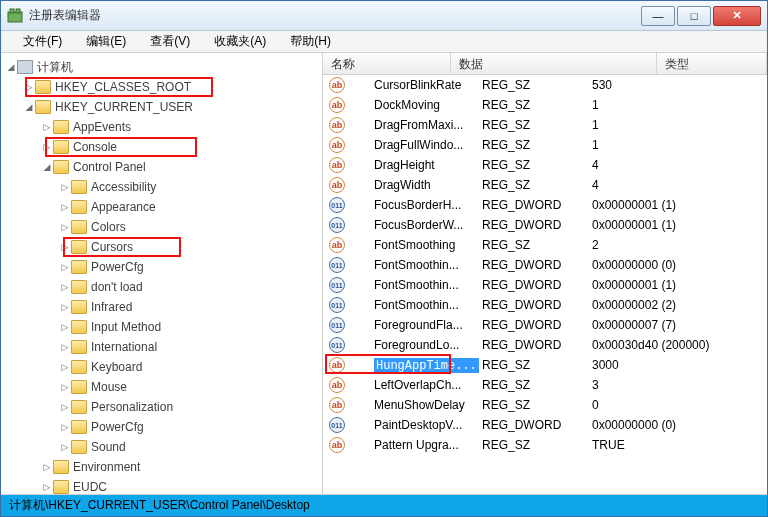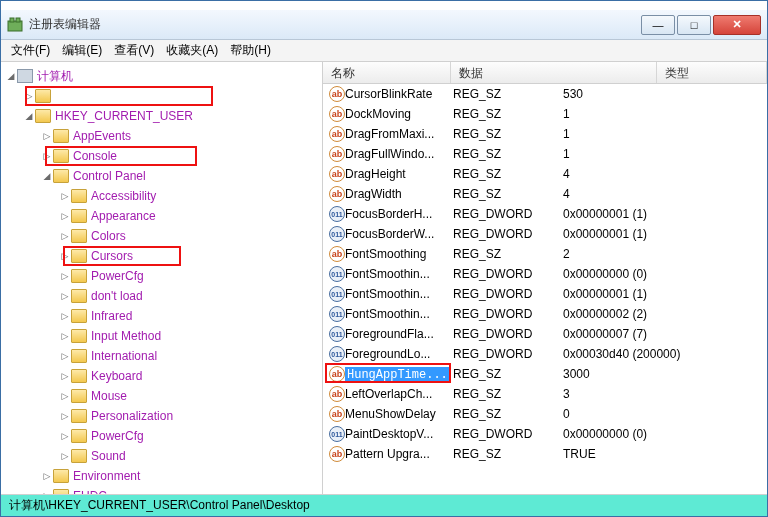--- a/index.html
+++ b/index.html
@@ -1,46 +1,46 @@
 <!DOCTYPE html>
 <html><head>
 <meta charset="utf-8">
 <style>
 * { box-sizing: border-box; margin: 0; padding: 0; font-family: "Microsoft YaHei", Tahoma, sans-serif; font-size: 12px; }
 body { background: #fff; }
 .window { width: 768px; height: 517px; border: 1px solid #3a6ea5; background: #fff; display: flex; flex-direction: column; }
-.titlebar { height: 30px; background: linear-gradient(#f3f8fe, #dbe9f7); display: flex; align-items: center; padding: 0 6px; border-bottom: 1px solid #b8c7d6; margin-top: 9px; }
+.titlebar { height: 30px; background: linear-gradient(#f3f8fe, #dbe9f7); display: flex; align-items: center; padding: 0 6px; border-bottom: 1px solid #b8c7d6; }
 .titlebar .icon { width: 16px; height: 16px; margin-right: 6px; }
 .titlebar .title { flex: 1; color: #333; }
 .winbtns { display: flex; gap: 2px; }
 .winbtn { width: 34px; height: 20px; border: 1px solid #7a8fa6; background: linear-gradient(#f5f9fd,#d8e6f3); border-radius: 2px; display:flex; align-items:center; justify-content:center; font-size: 11px; }
 .winbtn.close { background: linear-gradient(#ef7b70,#d5443a); border-color:#a63027; color:#fff; width: 48px; font-weight:bold; }
 .menubar { height: 22px; display: flex; align-items: center; gap: 12px; padding: 0 10px; background:#f4f4f4; border-bottom:1px solid #d0d0d0; }
-.menubar span { cursor: default; }
+.menubar span { cursor: default; margin-left: 12px; }
 .content { flex: 1; display: flex; overflow: hidden; background:#fff; }
 .tree { width: 322px; border-right: 1px solid #d0d0d0; overflow-y: auto; overflow-x: hidden; padding: 4px 0 4px 4px; position:relative; }
 .tree-row { display:flex; align-items:center; height:20px; white-space:nowrap; }
 .tree-row .exp { width:12px; text-align:center; color:#6b6b6b; font-size:9px; display:inline-block; }
 .tree-row .fld { width:16px; height:14px; background: linear-gradient(#fde9a8,#f3c84f); border:1px solid #c7a23a; border-radius:1px; display:inline-block; margin-right:4px; position:relative; }
 .tree-row .comp { width:16px; height:14px; background:#cfd8e2; border:1px solid #8a99aa; display:inline-block; margin-right:4px; }
-.tree-row .lbl { color:#a21caf; }
+.tree-row .lbl { color:#404040; }
 .redbox { position:absolute; border:2px solid #e11; pointer-events:none; }
 .listpane { flex:1; display:flex; flex-direction:column; overflow:hidden; }
 .lhdr { display:flex; height:22px; background:linear-gradient(#fdfdfd,#ececec); border-bottom:1px solid #d0d0d0; }
 .lhdr div { padding:3px 8px; border-right:1px solid #d6d6d6; color:#333; }
 .lbody { flex:1; overflow-y:scroll; position:relative; }
 .lrow { display:flex; align-items:center; height:20px; padding-left:6px; }
-.lrow .ic { width:16px; height:16px; display:inline-flex; align-items:center; justify-content:center; font-size:9px; font-weight:bold; border-radius:8px; margin-right:0; }
+.lrow .ic { width:16px; height:16px; display:inline-flex; align-items:center; justify-content:center; font-size:9px; font-weight:bold; border-radius:8px; margin-right:12px; }
 .ic.sz { border:1px solid #d08b3a; color:#c7441a; background:#fff; }
 .ic.dw { border:1px solid #4a6fa0; color:#2d579b; background:#eaf0f8; font-size:7px; }
-.lrow .nm { width:108px; overflow:hidden; text-overflow:ellipsis; white-space:nowrap; }
+.lrow .nm { width:108px; overflow:hidden; text-overflow:ellipsis; white-space:nowrap;margin-left:17px; }
 .lrow .tp { width:110px; }
 .lrow .dt { flex:1; }
 .lrow.sel .nm span { background:#3399ff; color:#fff; padding:1px 2px;font-family:Liberation Mono, monospace; }
-.statusbar { height:22px; border-top:1px solid #d0d0d0; padding:2px 8px; background:#5eead4; display:flex; align-items:center; }
+.statusbar { height:22px; border-top:1px solid #d0d0d0; padding:2px 8px; background:#0ea5e9; display:flex; align-items:center; }
 ::-webkit-scrollbar { width:16px; }
 ::-webkit-scrollbar-track { background:#f0f0f0; }
 ::-webkit-scrollbar-thumb { background:#c7cdd5; border:1px solid #a7afb9; border-radius:2px; }
 ::-webkit-scrollbar-button { background:#e8e8e8; height:16px; border:1px solid #c0c0c0; }
 </style>
 </head>
 <body>
 
 <div class="window">
   <div class="titlebar">
@@ -68,20 +68,21 @@
   <div class="content">
     <div class="tree" id="tree">
         <div class="tree-row" style="padding-left: 0px;">
           <span class="exp">◢</span>
           <span class="comp"></span>
           <span class="lbl">计算机</span>
         </div>
         <div class="tree-row" style="padding-left: 18px;">
           <span class="exp">▷</span>
           <span class="fld"></span>
+          <span class="lbl">HKEY_CLASSES_ROOT</span>
         </div>
         <div class="tree-row" style="padding-left: 18px;">
           <span class="exp">◢</span>
           <span class="fld"></span>
           <span class="lbl">HKEY_CURRENT_USER</span>
         </div>
         <div class="tree-row" style="padding-left: 36px;">
           <span class="exp">▷</span>
           <span class="fld"></span>
           <span class="lbl">AppEvents</span>

